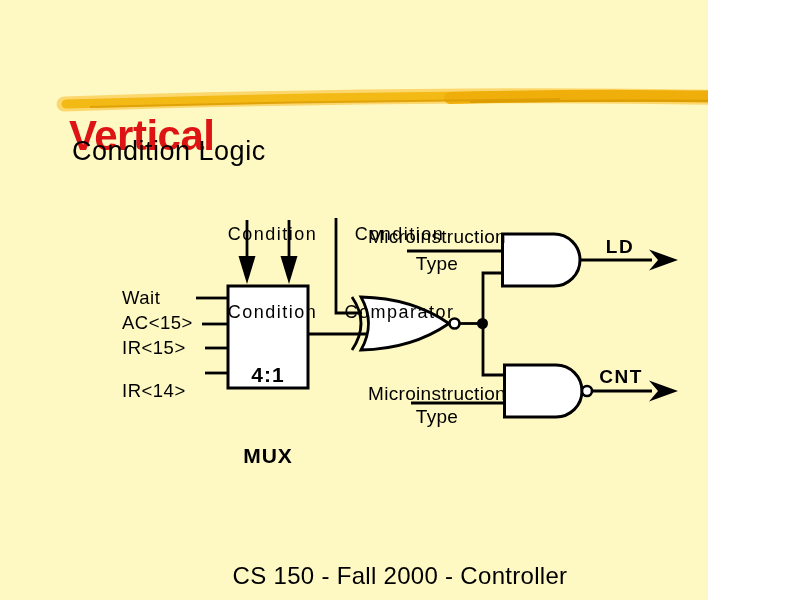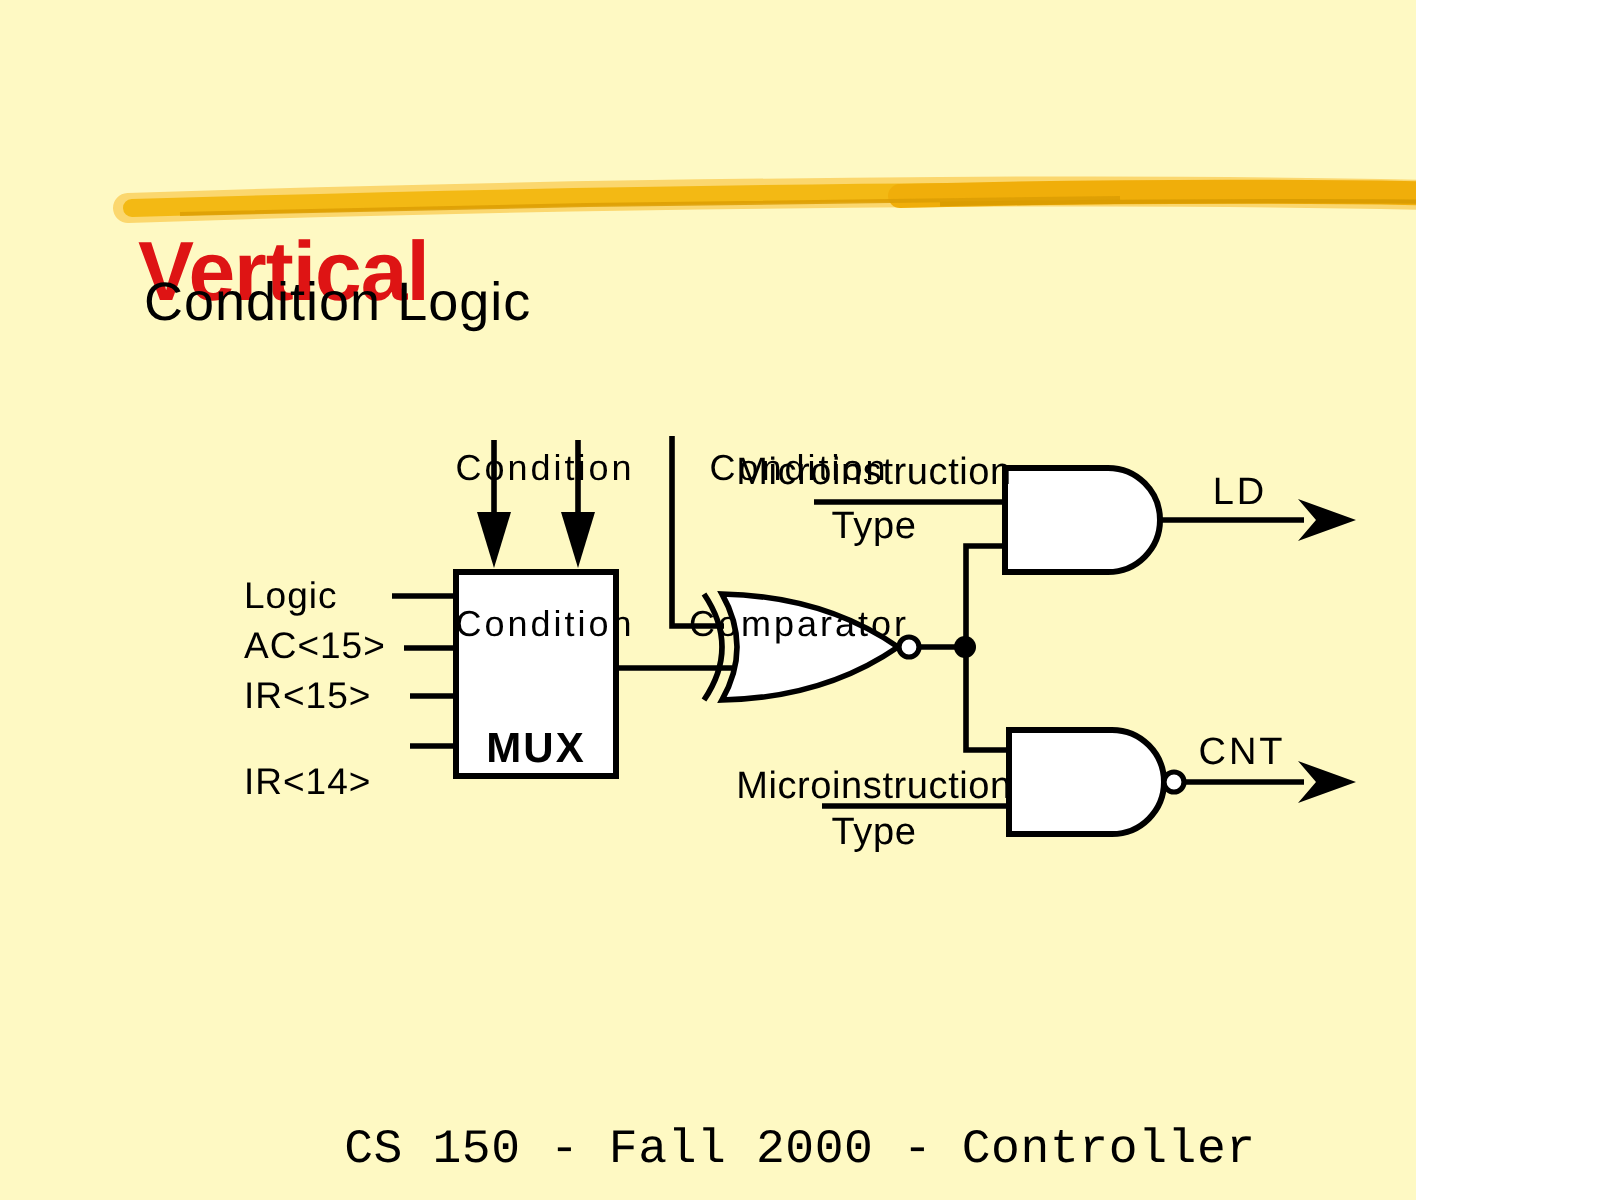--- a/index.html
+++ b/index.html
@@ -18,25 +18,25 @@
   .selector{left:205px;top:169px;width:135px;}
   .comparator{left:332px;top:169px;width:135px;}
   .inlabel{left:122px;font-size:18.5px;letter-spacing:0.5px;}
   .muxlabel{left:228px;top:307px;width:80px;text-align:center;
     font-size:21px;font-weight:700;line-height:27px;letter-spacing:1px;}
   .milabel{width:158px;text-align:center;font-size:19px;letter-spacing:0.3px;}
   .mi-top1{left:358px;top:226px;}
   .mi-top2{left:358px;top:253px;}
   .mi-bot1{left:358px;top:383px;}
   .mi-bot2{left:358px;top:406px;}
-  .outlabel{font-size:19px;letter-spacing:1.5px;text-align:center;}
+  .outlabel{font-size:19px;letter-spacing:1.5px;text-align:center;font-weight:bold;}
   .ld{left:594px;top:236px;width:52px;}
   .cnt{left:588px;top:366px;width:66px;}
   .footer{left:0;top:562px;width:800px;text-align:center;
-    font-family:Liberation Mono, monospace;font-size:24px;letter-spacing:0.3px;}
+    font-family:Liberation Sans, sans-serif;font-size:24px;letter-spacing:0.3px;}
 </style>
 </head>
 <body>
 
 <div class="slide">
 
   <svg class="art" width="800" height="600" viewBox="0 0 800 600">
 
     <g>
       <path d="M 64 104 C 180 100 320 97 470 96 C 610 95 720 97 797 100" stroke="#FBD76E" stroke-width="15" fill="none" stroke-linecap="round"></path>
@@ -97,26 +97,27 @@
   <div class="txt diaglabel selector">
     <div>Condition</div>
     <div>Condition</div>
   </div>
 
   <div class="txt diaglabel comparator">
     <div>Condition</div>
     <div>Comparator</div>
   </div>
 
-  <div class="txt inlabel" style="top:287px">Logic</div>
+  <div class="txt inlabel" style="top:287px">Wait</div>
   <div class="txt inlabel" style="top:312px">AC&lt;15&gt;</div>
   <div class="txt inlabel" style="top:337px">IR&lt;15&gt;</div>
   <div class="txt inlabel" style="top:380px">IR&lt;14&gt;</div>
 
   <div class="txt muxlabel">
+    <div>4:1</div>
     <div>MUX</div>
   </div>
 
   <div class="txt milabel mi-top1">Microinstruction</div>
   <div class="txt milabel mi-top2">Type</div>
   <div class="txt milabel mi-bot1">Microinstruction</div>
   <div class="txt milabel mi-bot2">Type</div>
 
   <div class="txt outlabel ld">LD</div>
   <div class="txt outlabel cnt">CNT</div>

